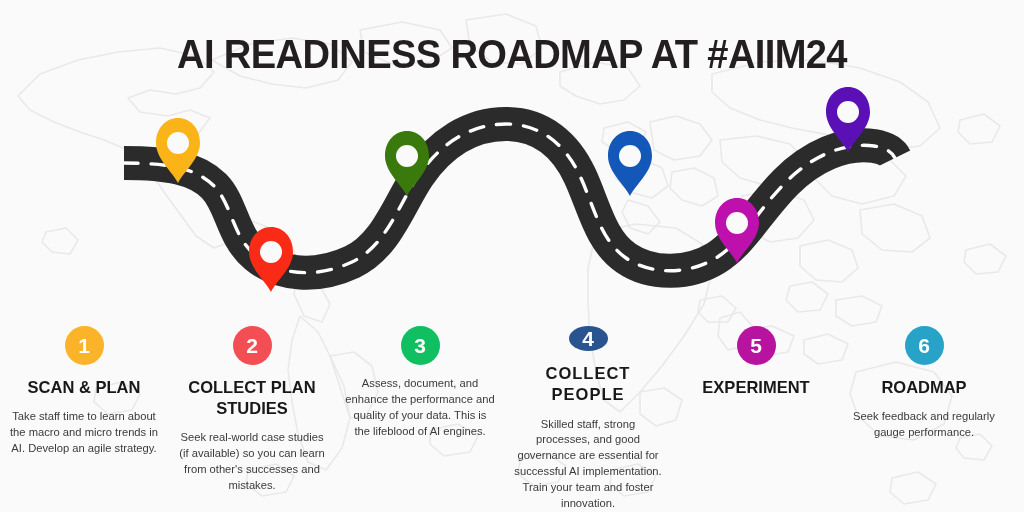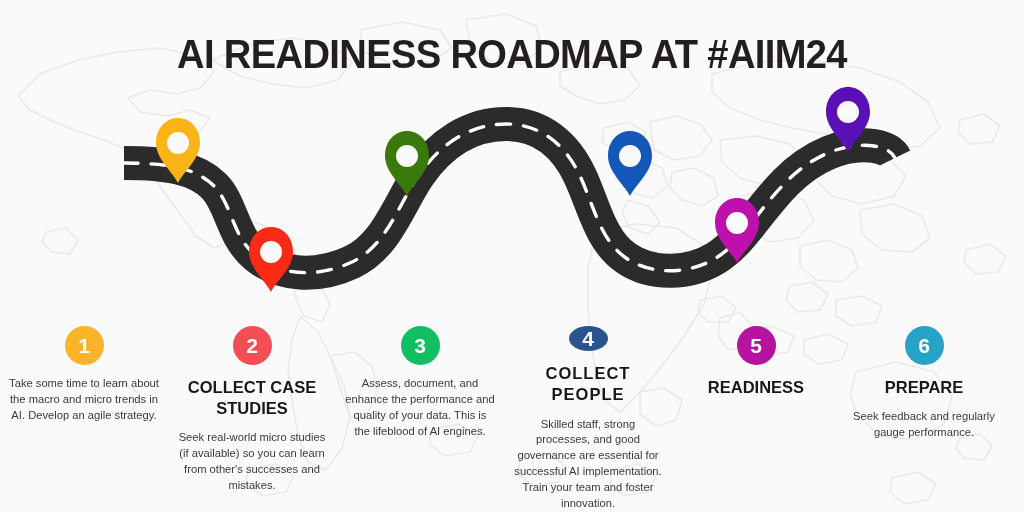--- a/index.html
+++ b/index.html
@@ -191,46 +191,47 @@
     <g>
       <use href="#pinshape" x="0" y="0" transform="translate(848,152)" fill="#5B10B5"></use>
       <circle cx="848" cy="112" r="11" fill="#FAFAFA"></circle>
     </g>
   </svg>
 
   <div id="steps">
 
     <div class="step">
       <div class="step-num" style="background: rgb(251, 180, 41);">1</div>
-      <div class="step-body">Take some time to learn about the macro and micro trends in AI. Develop an agile strategy.</div>
+      <div class="step-head">SCAN &amp; PLAN</div>
+      <div class="step-body">Take staff time to learn about the macro and micro trends in AI. Develop an agile strategy.</div>
     </div>
 
     <div class="step">
       <div class="step-num" style="background: rgb(244, 78, 85);">2</div>
-      <div class="step-head">COLLECT CASE STUDIES</div>
-      <div class="step-body">Seek real-world micro studies (if available) so you can learn from other's successes and mistakes.</div>
+      <div class="step-head">COLLECT PLAN STUDIES</div>
+      <div class="step-body">Seek real-world case studies (if available) so you can learn from other's successes and mistakes.</div>
     </div>
 
     <div class="step">
       <div class="step-num" style="background: rgb(15, 191, 97);">3</div>
       <div class="step-body">Assess, document, and enhance the performance and quality of your data. This is the lifeblood of AI engines.</div>
     </div>
 
     <div class="step">
       <div class="step-num" style="background: rgb(42, 84, 144);">4</div>
       <div class="step-head sp-wide">COLLECT  PEOPLE</div>
       <div class="step-body">Skilled staff, strong processes, and good governance are essential for successful AI implementation. Train your team and foster innovation.</div>
     </div>
 
     <div class="step">
       <div class="step-num" style="background: rgb(184, 19, 159);">5</div>
-      <div class="step-head">READINESS</div>
+      <div class="step-head">EXPERIMENT</div>
     </div>
 
     <div class="step">
       <div class="step-num" style="background: rgb(39, 163, 200);">6</div>
-      <div class="step-head">PREPARE</div>
+      <div class="step-head">ROADMAP</div>
       <div class="step-body">Seek feedback and regularly gauge performance.</div>
     </div>
 
   </div>
 
 </div>
 
 </body></html>

